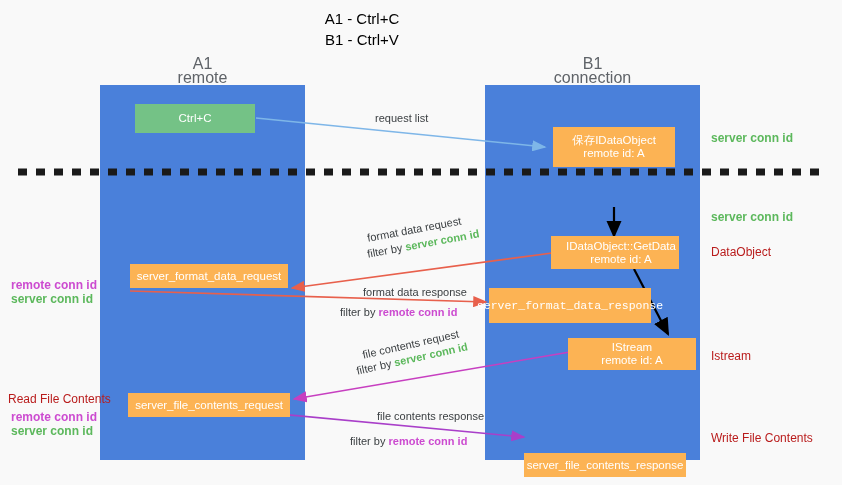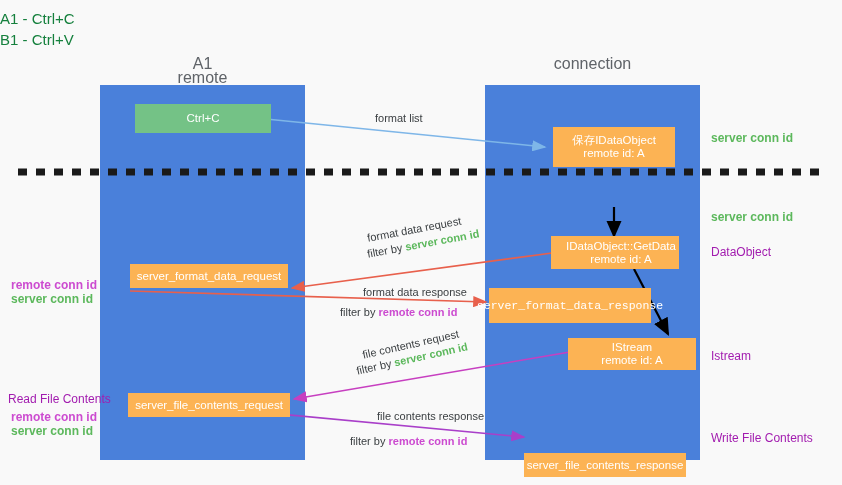--- a/index.html
+++ b/index.html
@@ -8,43 +8,43 @@
     background:#f9f9f9;
     font-family:"Liberation Sans","DejaVu Sans",sans-serif;
     overflow:hidden;
     position:relative;
     color:#3c4043;
   }
   #stage{position:absolute;left:0;top:0;width:842px;height:485px;}
   #svg-layer{position:absolute;left:0;top:0;width:842px;height:485px;pointer-events:none;}
 
   .title{
-    position:absolute;top:8px;left:0;width:724px;
-    font-size:15px;line-height:21px;color:#15803d;
+    position:absolute;top:8px;left:0;width:724px;text-align:center;
+    font-size:15px;line-height:21px;color:#000000;
   }
 
   .col-head{
     position:absolute;text-align:center;font-size:16px;line-height:14px;color:#5f6368;
   }
 
   .lane{position:absolute;background:#4a80da;}
 
   .box{
     position:absolute;box-sizing:border-box;
     display:flex;align-items:center;justify-content:center;
     text-align:center;color:#ffffff;font-size:11.5px;line-height:13px;
   }
   .box-green{background:#74c286;}
   .box-orange{background:#fcb354;}
 
   .edge-label{
     position:absolute;font-size:11px;line-height:14px;color:#3c4043;white-space:nowrap;
   }
   .side-label{
-    position:absolute;font-size:12px;line-height:15px;color:#a21caf;white-space:nowrap;
+    position:absolute;font-size:12px;line-height:15px;color:#b91c1c;white-space:nowrap;
   }
   .green-txt{color:#5cb85c;font-weight:bold;}
   .pink-txt{color:#cc4bd0;font-weight:bold;}
   .conn-line{position:absolute;white-space:nowrap;font-size:11px;line-height:14px;}
   .rot-a{transform:rotate(-10.5deg);transform-origin:left top;}
   .rot-b{transform:rotate(-12.5deg);transform-origin:left top;}
 </style>
 </head>
 <body>
 
@@ -53,20 +53,21 @@
   <div class="title">
     <div>A1 - Ctrl+C</div>
     <div>B1 - Ctrl+V</div>
   </div>
 
   <div class="col-head" style="left:100px;top:57px;width:205px;">
     <div>A1</div>
     <div>remote</div>
   </div>
   <div class="col-head" style="left:485px;top:57px;width:215px;">
+    <div>B1</div>
     <div>connection</div>
   </div>
 
   <div class="lane" style="left:100px;top:85px;width:205px;height:375px;"></div>
   <div class="lane" style="left:485px;top:85px;width:215px;height:375px;"></div>
 
   <svg id="svg-layer" viewBox="0 0 842 485">
     <defs>
       <marker id="ah-blue" markerWidth="9" markerHeight="7" refX="8" refY="3.5" orient="auto">
         <polygon points="0 0, 9 3.5, 0 7" fill="#7eb6e8"></polygon>
@@ -95,21 +96,21 @@
 
     <line x1="130" y1="291" x2="486" y2="302" stroke="#e8604c" stroke-width="1.6" marker-end="url(#ah-red)"></line>
 
     <line x1="570" y1="352" x2="294" y2="399" stroke="#c73fc0" stroke-width="1.6" marker-end="url(#ah-pink)"></line>
 
     <line x1="130" y1="400" x2="524" y2="437" stroke="#a93fc9" stroke-width="1.6" marker-end="url(#ah-purple)"></line>
 
     <line x1="18" y1="172" x2="826" y2="172" stroke="#1a1a1a" stroke-width="7" stroke-dasharray="9 9"></line>
   </svg>
 
-  <div class="box box-green" style="left:135px;top:104px;width:136px;height:29px;">
+  <div class="box box-green" style="left:135px;top:104px;width:120px;height:29px;">
     <span>Ctrl+C</span>
   </div>
 
   <div class="box box-orange" style="left:553px;top:127px;width:122px;height:40px;flex-direction:column;">
     <span>保存IDataObject</span>
     <span>remote id: A</span>
   </div>
 
 
   <div class="box box-orange" style="left:551px;top:236px;width:128px;height:33px;flex-direction:column;padding-left:12px;">
@@ -131,21 +132,21 @@
   </div>
 
   <div class="box box-orange" style="left:128px;top:393px;width:162px;height:24px;">
     <span>server_file_contents_request</span>
   </div>
 
   <div class="box box-orange" style="left:524px;top:425px;width:162px;height:24px;margin-top:28px;">
     <span>server_file_contents_response</span>
   </div>
 
-  <div class="edge-label" style="left:375px;top:111px;">format list</div>
+  <div class="edge-label" style="left:375px;top:111px;">request list</div>
 
   <div class="edge-label rot-a" style="left:366px;top:231px;">format data request</div>
   <div class="conn-line rot-a" style="left:366px;top:247px;">
     <span>filter by </span><span class="green-txt">server conn id</span>
   </div>
 
   <div class="edge-label" style="left:363px;top:285px;">format data response</div>
   <div class="conn-line" style="left:340px;top:305px;">
     <span>filter by </span><span class="pink-txt">remote conn id</span>
   </div>

